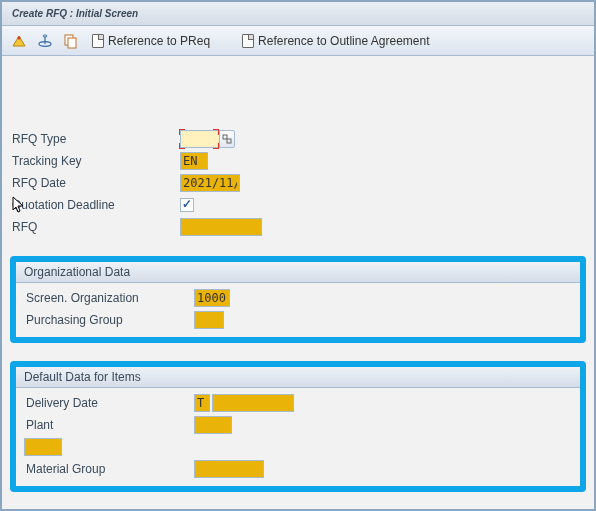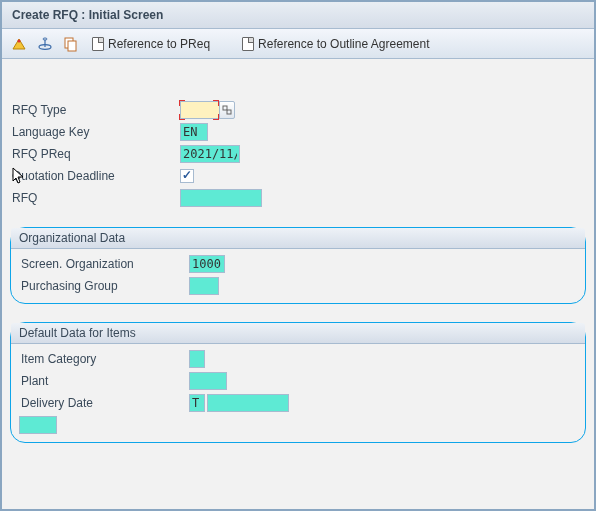--- a/index.html
+++ b/index.html
@@ -18,22 +18,23 @@
     height: 511px;
     background: #f2f2f2;
   }
   .title-bar {
     background: linear-gradient(#e9eef4, #d5dde8);
     border-bottom: 1px solid #a7bbd0;
     padding: 6px 10px;
   }
   .title-bar h1 {
     margin: 0;
-    font-size: 12px;
+    font-size: 10px;
     font-weight: bold;
+    font-style: italic;
     color: #3a4a5a;
   }
   .toolbar {
     display: flex;
     align-items: center;
     gap: 8px;
     background: linear-gradient(#f3f6fb, #dbe4ee);
     border-bottom: 1px solid #a7bbd0;
     padding: 4px 8px;
     height: 30px;
@@ -60,36 +61,37 @@
     content:"";
     position:absolute;
     top:0; right:0;
     width:4px; height:4px;
     background:#ddd;
     border-left:1px solid #666;
     border-bottom:1px solid #666;
   }
   .content {
     padding: 40px 8px 8px 8px;
+    margin-top: 32px;
   }
   .row {
     display: flex;
     align-items: center;
     height: 22px;
     margin-bottom: 0px;
   }
   .lbl {
     width: 170px;
     padding-left: 2px;
     color: #3a4a5a;
   }
   input.fld {
     height: 18px;
     border: 1px solid #a7bbd0;
-    background: #5eead4;
+    background: #eab308;
     font-family: monospace;
     font-size: 12px;
     padding: 0 2px;
     color: #333;
   }
   .req {
     position:relative;
   }
   .req input.fld{
     background:#fff2bf;
@@ -119,22 +121,22 @@
   }
   .chk.checked::after{
     content:"✓";
     position:absolute;
     top:-2px; left:1px;
     font-size:12px;
     color:#2a5a9a;
     font-weight:bold;
   }
   .group {
-    border:1px solid #0ea5e9;
-    border-radius:15px;
+    border:6px solid #0ea5e9;
+    border-radius:4px;
     margin: 18px 0 0 0;
     background:#f2f2f2;
     max-width: 580px;
   }
   .group-hd{
     background:linear-gradient(#eef2f7,#d5dde8);
     border-bottom:1px solid #a7bbd0;
     padding:3px 8px;
     color:#3a4a5a;
     border-radius:3px 3px 0 0;
@@ -205,26 +207,26 @@
         <span class="f4">
           <svg viewBox="0 0 10 10">
               <rect x="1" y="1" width="4" height="4" fill="none" stroke="#666" stroke-width="1"></rect>
               <rect x="5" y="5" width="4" height="4" fill="none" stroke="#666" stroke-width="1"></rect>
             </svg>
         </span>
       </span>
     </div>
 
     <div class="row">
-      <span class="lbl">Language Key</span>
+      <span class="lbl">Tracking Key</span>
       <input class="fld" style="width: 28px;" value="EN">
     </div>
 
     <div class="row">
-      <span class="lbl">RFQ PReq</span>
+      <span class="lbl">RFQ Date</span>
       <input class="fld" style="width: 60px;" value="2021/11/19">
     </div>
 
     <div class="row">
       <span class="lbl">Quotation Deadline</span>
       <span class="chk checked"></span>
     </div>
 
     <div class="row">
       <span class="lbl">RFQ</span>
@@ -242,32 +244,32 @@
           <span class="lbl">Purchasing Group</span>
           <input class="fld" style="width: 30px;" value="">
         </div>
       </div>
     </div>
 
     <div class="group">
       <div class="group-hd">Default Data for Items</div>
       <div class="group-body">
         <div class="row">
-          <span class="lbl">Item Category</span>
-          <input class="fld" style="width: 16px;" value="">
-        </div>
-        <div class="row">
-          <span class="lbl">Plant</span>
-          <input class="fld" style="width: 38px;" value="">
-        </div>
-        <div class="row">
           <span class="lbl">Delivery Date</span>
           <input class="fld" style="width: 16px;" value="T">
           <input class="fld" style="width: 82px; margin-left: 2px;" value="">
         </div>
         <div class="row">
+          <span class="lbl">Plant</span>
           <input class="fld" style="width: 38px;" value="">
+        </div>
+        <div class="row">
+          <input class="fld" style="width: 38px;" value="">
+        </div>
+        <div class="row">
+          <span class="lbl">Material Group</span>
+          <input class="fld" style="width: 70px;" value="">
         </div>
       </div>
     </div>
 
   </div>
 </div>
 
 </body></html>

